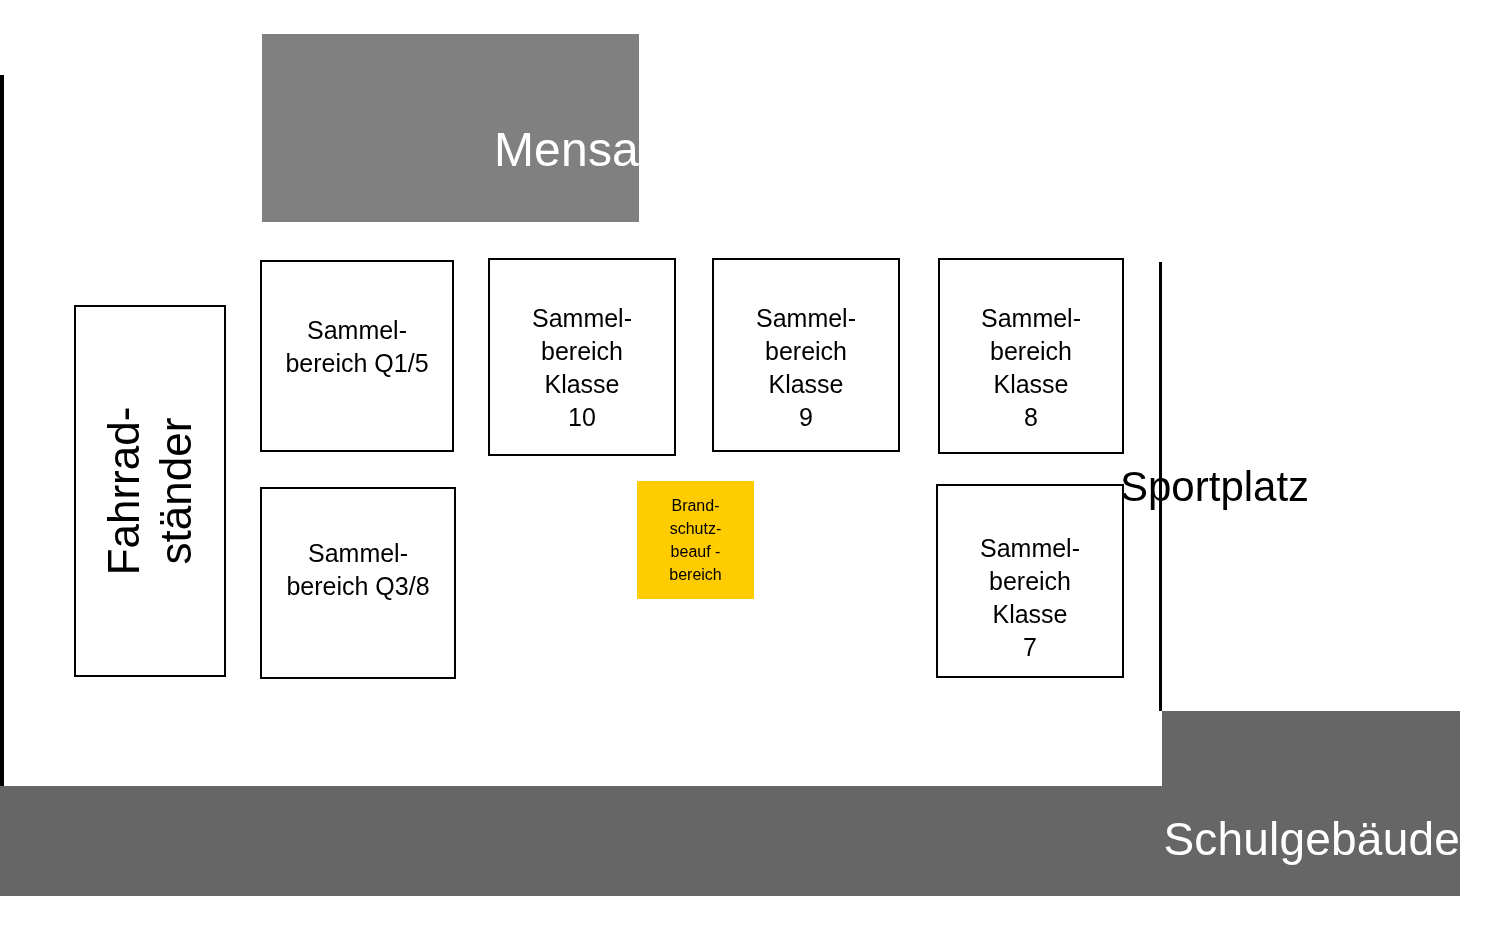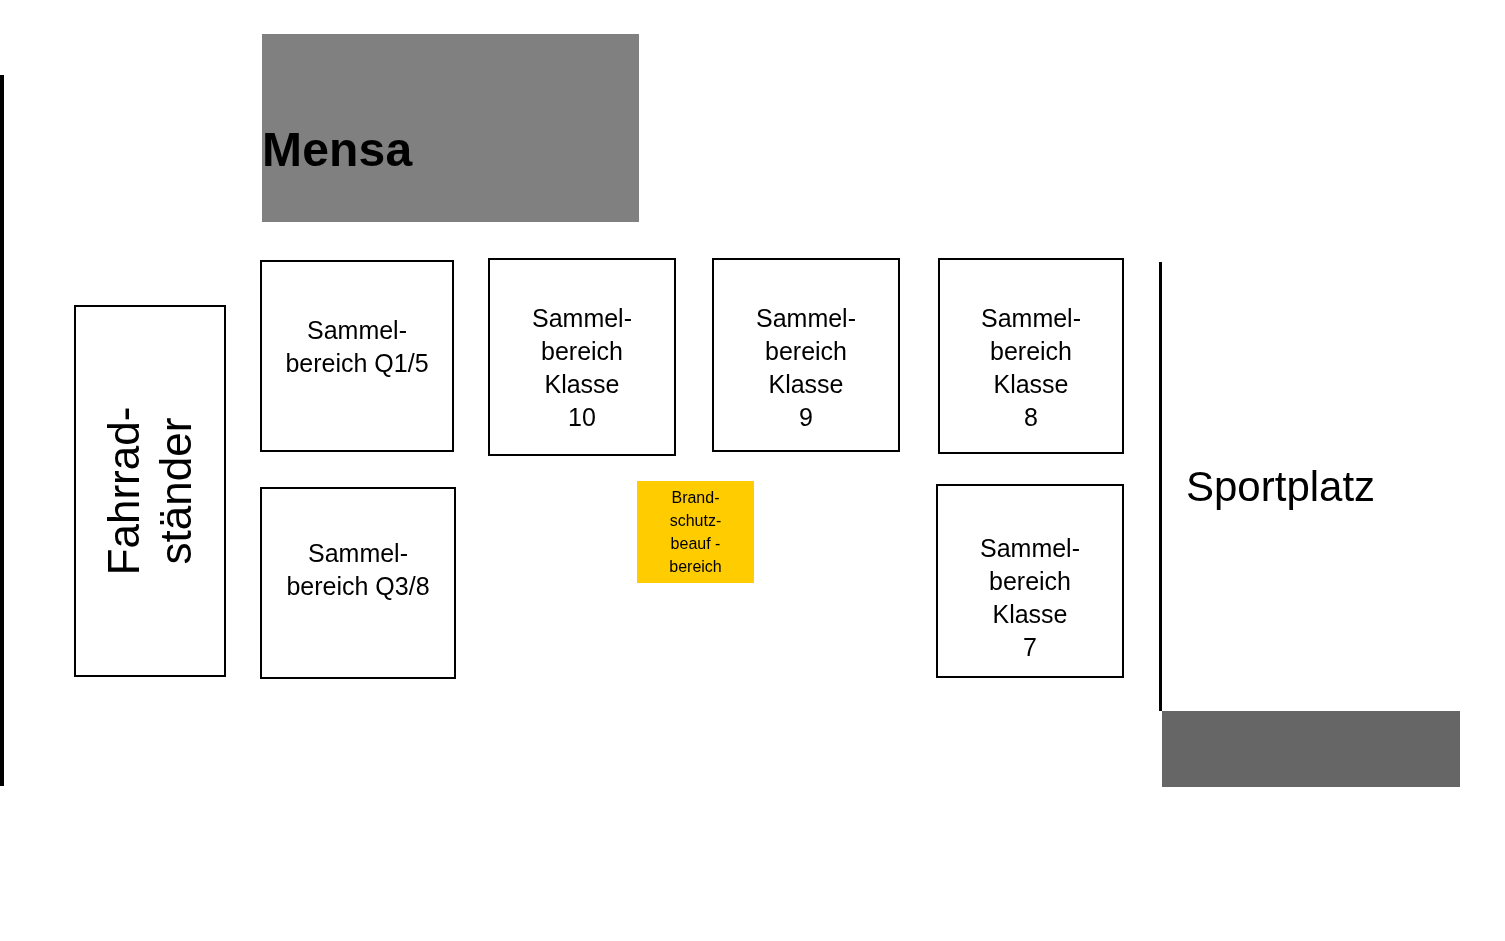--- a/index.html
+++ b/index.html
@@ -29,23 +29,23 @@
   
   .building {
     background: #666666;
   }
   .building-light {
     background: #808080;
   }
   .building-label {
     position: absolute;
     left: 0; right: 0;
-    color: #000000;
-    text-align: left;
-    font-weight: 700;
+    color: #ffffff;
+    text-align: right;
+    font-weight: 400;
     letter-spacing: 0.2px;
     white-space: nowrap;
   }
 
   
   .area-box {
     border: 2px solid #000000;
     background: #ffffff;
     display: flex;
     align-items: center;
@@ -112,22 +112,25 @@
   <div class="abs wall-line" style="left:0px; top:75px; width:4px; height:711px;"></div>
 
   <div class="abs wall-line" style="left:1159px; top:262px; width:3px; height:449px;"></div>
 
   <div class="abs building-light" style="left:262px; top:34px; width:377px; height:188px;">
     <div class="building-label" style="top:88px; font-size:48px;">Mensa</div>
   </div>
 
   <div class="abs building" style="left:1162px; top:711px; width:298px; height:76px;"></div>
 
+  <div class="abs building" style="left:0px; top:786px; width:1460px; height:110px;">
+    <div class="building-label" style="top:26px; font-size:46px;">Schulgebäude</div>
+  </div>
 
-  <div class="field-label" style="left:1186px; top:463px;">Sportplatz</div>
+  <div class="field-label" style="left:1120px; top:463px;">Sportplatz</div>
 
   <div class="abs bike-box" style="left:74px; top:305px; width:152px; height:372px;">
     <div class="bike-rot">
       <span>Fahrrad-</span>
       <span>ständer</span>
     </div>
   </div>
 
   <div class="abs area-box top-row two-line" style="left:260px; top:260px; width:194px; height:192px;">
     <span class="area-text">
@@ -168,21 +171,21 @@
   </div>
 
   <div class="abs area-box bot-row three-line" style="left:936px; top:484px; width:188px; height:194px;">
     <span class="area-text">
       <span>Sammel-</span><br>
       <span>bereich Klasse</span><br>
       <span>7</span>
     </span>
   </div>
 
-  <div class="abs officer-box" style="left:637px; top:481px; width:117px; height:102px;">
+  <div class="abs officer-box" style="left:637px; top:481px; width:117px; height:118px;">
     <span class="area-text">
       <span>Brand-</span><br>
       <span>schutz-</span><br>
       <span>beauf -</span><br>
       <span>bereich</span>
     </span>
   </div>
 
 </div>
 

